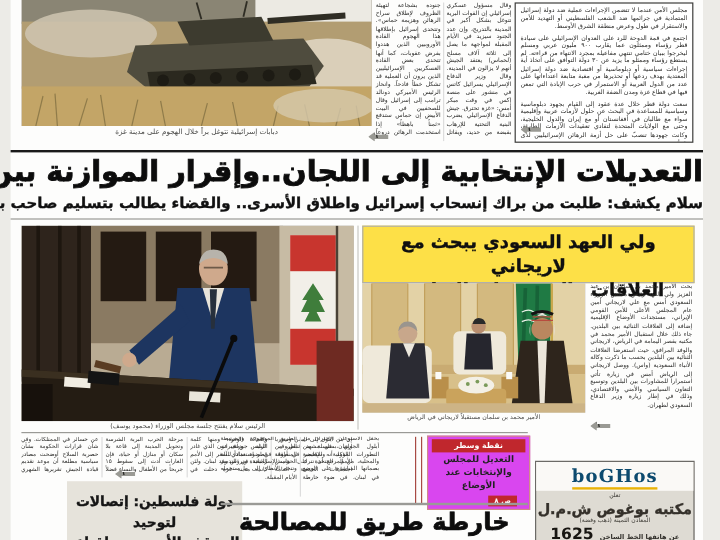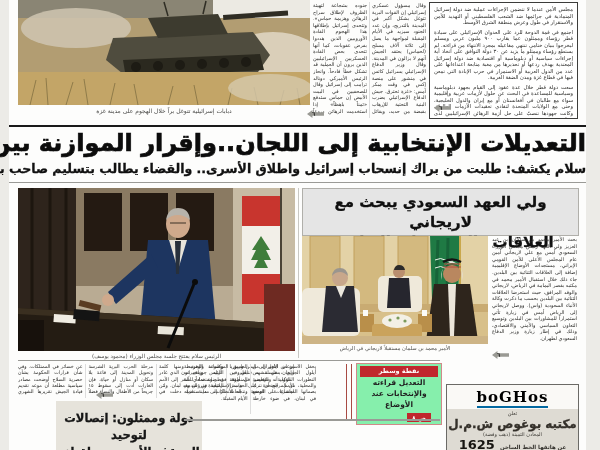--- a/index.html
+++ b/index.html
@@ -18,37 +18,37 @@
   #main-headline{font-size:24px;font-weight:bold;color:#0c0c0c;text-align:center;
     line-height:30px;-webkit-text-stroke:0.7px #0c0c0c;white-space:nowrap;}
   #sub-headline{font-size:12.5px;font-weight:bold;color:#111;text-align:center;
     -webkit-text-stroke:0.3px #111;white-space:nowrap;}
   #doha-box{border:1px solid #3c3c3a;padding:3px 4px;background:#fff;}
   #doha-box p{margin:0 0 3px 0;font-size:5.2px;line-height:1.25;text-align:justify;color:#2b2b29;}
   .arrow{width:17px;height:8px;background:#9a9a94;
     clip-path:polygon(0 50%,32% 0,32% 28%,100% 28%,100% 72%,32% 72%,32% 100%);
     display:flex;align-items:center;justify-content:center;}
   .arrow span{font-size:6px;color:#2a2a28;font-weight:bold;line-height:1;padding-right:4px;}
-  #saudi-headline-box{border:1px solid #b0afaa;background:#e5e5e5;text-align:center;padding-top:3px;}
+  #saudi-headline-box{border:1px solid #b0afaa;background:#fde047;text-align:center;padding-top:3px;}
   #saudi-headline-box div{font-size:15px;font-weight:bold;color:#101010;line-height:20px;-webkit-text-stroke:0.3px #101010;}
   #palestine-box{background:#e6e3db;text-align:center;padding-top:9px;}
   #palestine-box div{font-size:11.5px;font-weight:bold;color:#161616;line-height:17px;-webkit-text-stroke:0.3px #161616;}
-  #nuqta-box{border:1px solid #d08a8a;background:#86efac;}
+  #nuqta-box{border:1px solid #d08a8a;background:#d946ef;}
   #nuqta-header{background:#c0272d;color:#fff;font-size:6.5px;font-weight:bold;text-align:center;
     height:11px;line-height:11px;margin:2px 3px 0 3px;}
   .nuqta-line{font-size:7.5px;font-weight:bold;color:#222;text-align:center;line-height:11px;}
   #nuqta-badge{background:#c0272d;color:#fff;font-size:6px;font-weight:bold;text-align:center;
     width:24px;height:9px;line-height:9px;margin:3px 10px 0 auto;}
   #red-lines{width:4px;border-right:1.5px solid #a84a44;border-left:1.5px solid #a84a44;}
   #reconciliation-headline{font-size:20px;font-weight:bold;color:#0d0d0d;text-align:center;
     -webkit-text-stroke:0.6px #0d0d0d;white-space:nowrap;}
   #boghos-ad{border:1px solid #6b6a66;background:#dedbd3;display:flex;flex-direction:column;}
   #boghos-logo-row{background:#faf9f6;text-align:center;padding:2px 0 1px 0;}
-  #boghos-logo{font-family:"DejaVu Serif",serif;font-size:15px;font-weight:bold;color:#000000;
-    letter-spacing:1px;border-bottom:2px solid #0369a1;display:inline-block;line-height:17px;direction:ltr;}
+  #boghos-logo{font-family:"DejaVu Serif",serif;font-size:15px;font-weight:bold;color:#0c4a6e;
+    letter-spacing:1px;border-bottom:2px solid #eab308;display:inline-block;line-height:17px;direction:ltr;}
   .ad-small{font-size:5px;color:#3c3a34;text-align:center;line-height:1.3;}
   #ad-company{font-size:12px;font-weight:bold;color:#34302a;text-align:center;line-height:14px;
     letter-spacing:0.5px;-webkit-text-stroke:0.3px #34302a;}
   #ad-hotline{text-align:center;direction:rtl;line-height:14px;}
   #ad-hotline .lbl{font-size:5.5px;color:#33312c;font-weight:bold;}
   #ad-hotline .num{font-size:13px;font-weight:bold;color:#171511;direction:ltr;display:inline-block;}
 </style>
 </head>
 <body>
 
@@ -209,36 +209,37 @@
       </div>
 
     <div class="abs rule-light" style="left:9px;top:360px;width:422px;height:1px;"></div>
 
     <div class="abs tiny cols4" style="left:9px;top:364px;width:276px;height:34px;overflow:hidden;font-size:4.8px;">إن من أيلول إلى اليمن وسوريا ولبنان، في مشهد قتالي، من المؤكد أنه سيحضر في أروقة الأمم المتحدة على هامش اجتماعات الجمعية العامة وكلمات الوفود، ومنها كلمة الرئيس جوزاف عون الذي غادر قطر استعداداً للسفر إلى الأمم المتحدة وترؤس وفد لبنان. ولئن كانت مدينة غزة دخلت في مرحلة الحرب البرية الشرسة وتحويل المدينة إلى قاعة بلا سكان أو منازل أو حياة، فإن الغارات أدت إلى سقوط ١٥ جريحاً من الأطفال والنساء فضلاً عن خسائر في الممتلكات. وفي شأن قرارات الحكومة بشأن حصرية السلاح أوضحت مصادر سياسية مطلعة أن موعد تقديم قيادة الجيش تقريرها الشهري إلى مجلس الوزراء بشأن تطبيق خطة حصرية السلاح يقترب.</div>
     <div class="abs arrow" style="left:87px;top:391px;">
         <span>٦</span>
       </div>
 
     <div class="abs" id="palestine-box" style="left:47px;top:401px;width:146px;height:49px;">
-      <div>دولة وممثلون: إتصالات لتوحيد</div>
+      <div>دولة فلسطين: إتصالات لتوحيد</div>
       <div>الموقف الأوروبي وإقناع، ترامب</div>
     </div>
 
     <div class="abs tiny cols2" style="left:175px;top:364px;width:132px;height:50px;overflow:hidden;font-size:4.8px;">يحفل الأسبوعان الأخيران من أيلول الجاري بسلسلة من التطورات الدولية والإقليمية والمحلية، من المرجح أن تترك بصماتها المباشرة على الوضع في لبنان، في ضوء خارطة الطريق الموضوعة والمرتبطة بظروف البلد ومتغيرات المنطقة، في ضوء تمادي آلة الحرب الإسرائيلية في التدمير وتتجه الأنظار إلى ما ستحمله الأيام المقبلة.</div>
 
     <div class="abs" id="red-lines" style="left:337px;top:364px;height:56px;"></div>
 
     <div class="abs" id="nuqta-box" style="left:347px;top:363px;width:84px;height:60px;">
       <div id="nuqta-header">نقطة وسطر</div>
-      <div class="nuqta-line">التعديل قراءته</div>
+      <div class="nuqta-line">التعديل للمجلس</div>
       <div class="nuqta-line">والإنتخابات عند الأوضاع</div>
       <div id="nuqta-badge">ص ٨</div>
     </div>
 
     <div class="abs rule-light" style="left:175px;top:419px;width:256px;height:1.5px;"></div>
+    <div class="abs" id="reconciliation-headline" style="left:175px;top:423px;width:256px;">خارطة طريق للمصالحة</div>
 
     <div class="abs" id="boghos-ad" style="left:437px;top:384px;width:131px;height:66px;">
       <div id="boghos-logo-row">
         <span id="boghos-logo">boGHos</span>
       </div>
       <div class="ad-small" style="margin-top:1px;">تعلن</div>
       <div id="ad-company">مكتبه بوغوص ش.م.ل</div>
       <div class="ad-small">المعادن الثمينة (ذهب وفضة)</div>
       <div id="ad-hotline">
         <span class="lbl">عن هاتفها الخط الساخن</span>

